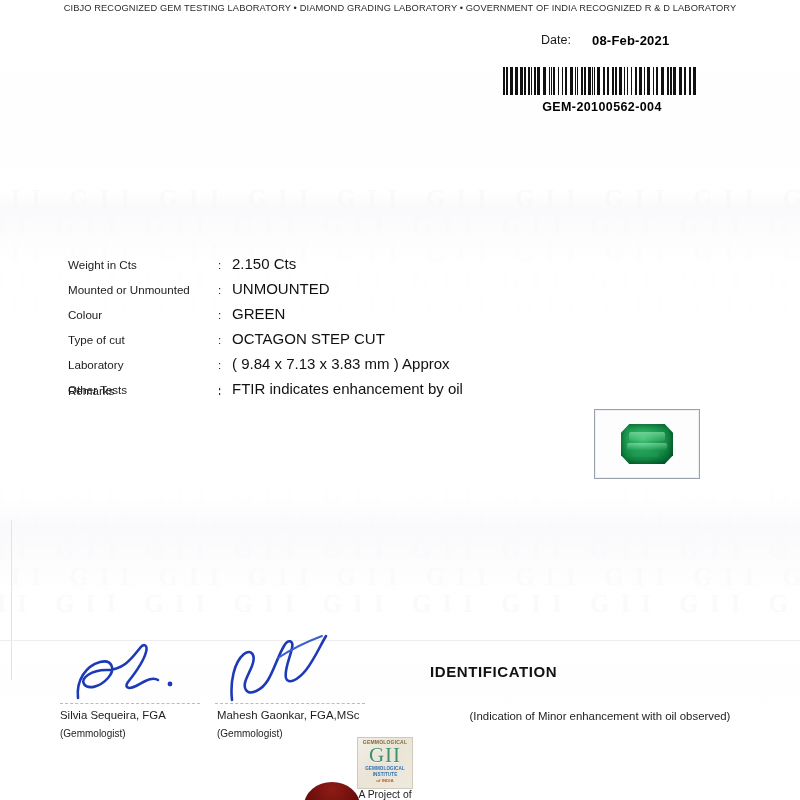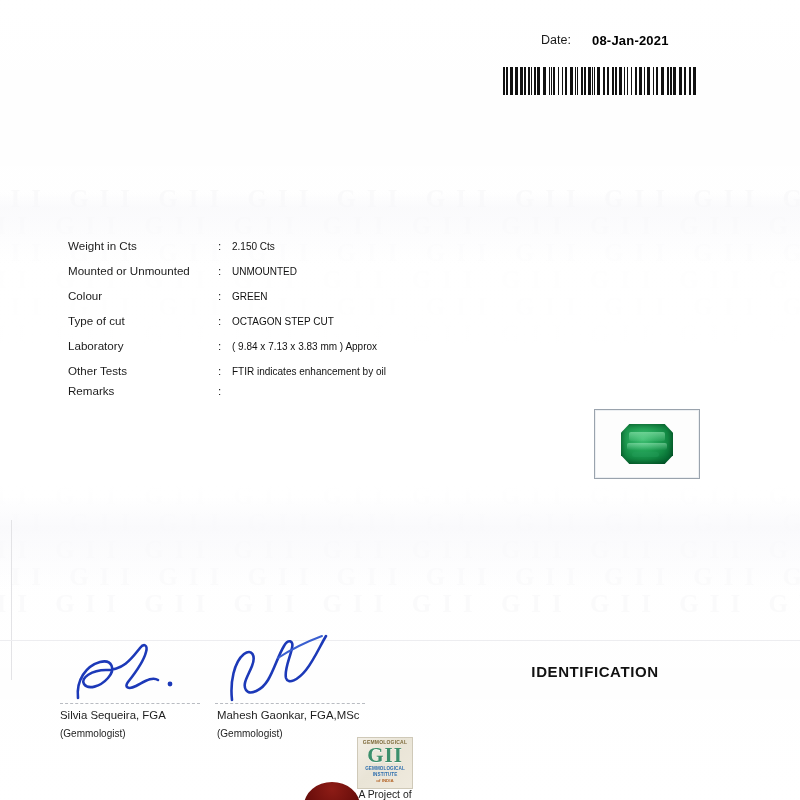--- a/index.html
+++ b/index.html
@@ -201,22 +201,23 @@
     width: 150px;
     font-size: 11.6px;
     color: #1c1c1c;
   }
   .spec-colon {
     width: 14px;
     font-size: 11.6px;
     color: #1c1c1c;
   }
   .spec-value {
-    font-size: 10px;
+    font-size: 15px;
     color: #111;
+    margin-top: 16px;
   }
 
   
   #gem-photo-frame {
     position: absolute;
     left: 594px;
     top: 409px;
     width: 104px;
     height: 68px;
     background: #fdfdfd;
@@ -290,21 +291,21 @@
   #sig1-role { left: 60px; top: 728px; }
   #sig2-name { left: 217px; top: 709px; }
   #sig2-role { left: 217px; top: 728px; }
 
   
   #ident-title {
     position: absolute;
     left: 430px;
     top: 663px;
     width: 330px;
-    text-align: center;
+    text-align: left;
     font-size: 15px;
     font-weight: 700;
     color: #111;
     letter-spacing: 0.6px;
   }
   #ident-result {
     position: absolute;
     left: 430px;
     top: 687px;
     width: 330px;
@@ -340,21 +341,21 @@
     margin-top: 1px;
     font-size: 5px;
     font-weight: 700;
     color: #7d6a3a;
     letter-spacing: 0.2px;
     line-height: 6px;
   }
   #logo-gii {
     font-family: "Liberation Serif", serif;
     font-size: 21px;
-    font-weight: 700;
+    font-weight: 400;
     color: #3c8f6b;
     line-height: 21px;
     letter-spacing: 1px;
     text-shadow: 0 1px 0 rgba(255,255,255,0.7);
   }
   #logo-sub {
     font-size: 4.6px;
     font-weight: 700;
     color: #2f6fae;
     line-height: 6px;
@@ -408,24 +409,25 @@
       <div class="wm-row" style="margin-left: 0px;">GII GII GII GII GII GII GII GII GII GII GII GII GII GII GII GII GII GII GII GII GII GII GII GII GII GII </div>
       <div class="wm-row" style="margin-left: -14px;">GII GII GII GII GII GII GII GII GII GII GII GII GII GII GII GII GII GII GII GII GII GII GII GII GII GII </div>
       <div class="wm-row" style="margin-left: 0px;">GII GII GII GII GII GII GII GII GII GII GII GII GII GII GII GII GII GII GII GII GII GII GII GII GII GII </div>
       <div class="wm-row" style="margin-left: -14px;">GII GII GII GII GII GII GII GII GII GII GII GII GII GII GII GII GII GII GII GII GII GII GII GII GII GII </div>
     </div>
   <div id="wm-fade"></div>
   <div id="scanbands"></div>
   <div id="scan-edge"></div>
   <div id="scan-edge2"></div>
 
+  <div id="accred-line">CIBJO RECOGNIZED GEM TESTING LABORATORY  •  DIAMOND GRADING LABORATORY  •  GOVERNMENT OF INDIA RECOGNIZED R &amp; D LABORATORY</div>
 
   <div id="title-row">
     <div id="date-label">Date:</div>
-    <div id="date-value">08-Jan-2021</div>
+    <div id="date-value">08-Feb-2021</div>
   </div>
 
   <div id="barcode-block">
     <div id="barcode">
         <i style="width: 2px;"></i>
         <i style="width: 1px; background: transparent;"></i>
         <i style="width: 2px;"></i>
         <i style="width: 2px; background: transparent;"></i>
         <i style="width: 3px;"></i>
         <i style="width: 2px; background: transparent;"></i>
@@ -513,20 +515,21 @@
         <i style="width: 3px; background: transparent;"></i>
         <i style="width: 3px;"></i>
         <i style="width: 2px; background: transparent;"></i>
         <i style="width: 2px;"></i>
         <i style="width: 3px; background: transparent;"></i>
         <i style="width: 2px;"></i>
         <i style="width: 2px; background: transparent;"></i>
         <i style="width: 3px;"></i>
         <i style="width: 2px; background: transparent;"></i>
       </div>
+    <div id="barcode-number">GEM-20100562-004</div>
   </div>
 
 
   <div id="spec-table">
       <div class="spec-row">
         <div class="spec-label">Weight in Cts</div>
         <div class="spec-colon">:</div>
         <div class="spec-value">2.150 Cts</div>
       </div>
       <div class="spec-row">
@@ -584,20 +587,21 @@
 
   <div id="sig-line-1"></div>
   <div id="sig-line-2"></div>
 
   <div class="sig-name" id="sig1-name">Silvia Sequeira, FGA</div>
   <div class="sig-role" id="sig1-role">(Gemmologist)</div>
   <div class="sig-name" id="sig2-name">Mahesh Gaonkar, FGA,MSc</div>
   <div class="sig-role" id="sig2-role">(Gemmologist)</div>
 
   <div id="ident-title">IDENTIFICATION</div>
+  <div id="ident-note">(Indication of Minor enhancement with oil observed)</div>
 
   <div id="seal-fragment"></div>
   <div id="logo-box">
     <div id="logo-top-band">GEMMOLOGICAL</div>
     <div id="logo-gii">GII</div>
     <div id="logo-sub">GEMMOLOGICAL INSTITUTE</div>
     <div id="logo-sub2">of INDIA</div>
   </div>
   <div id="project-of">A Project of</div>
 

